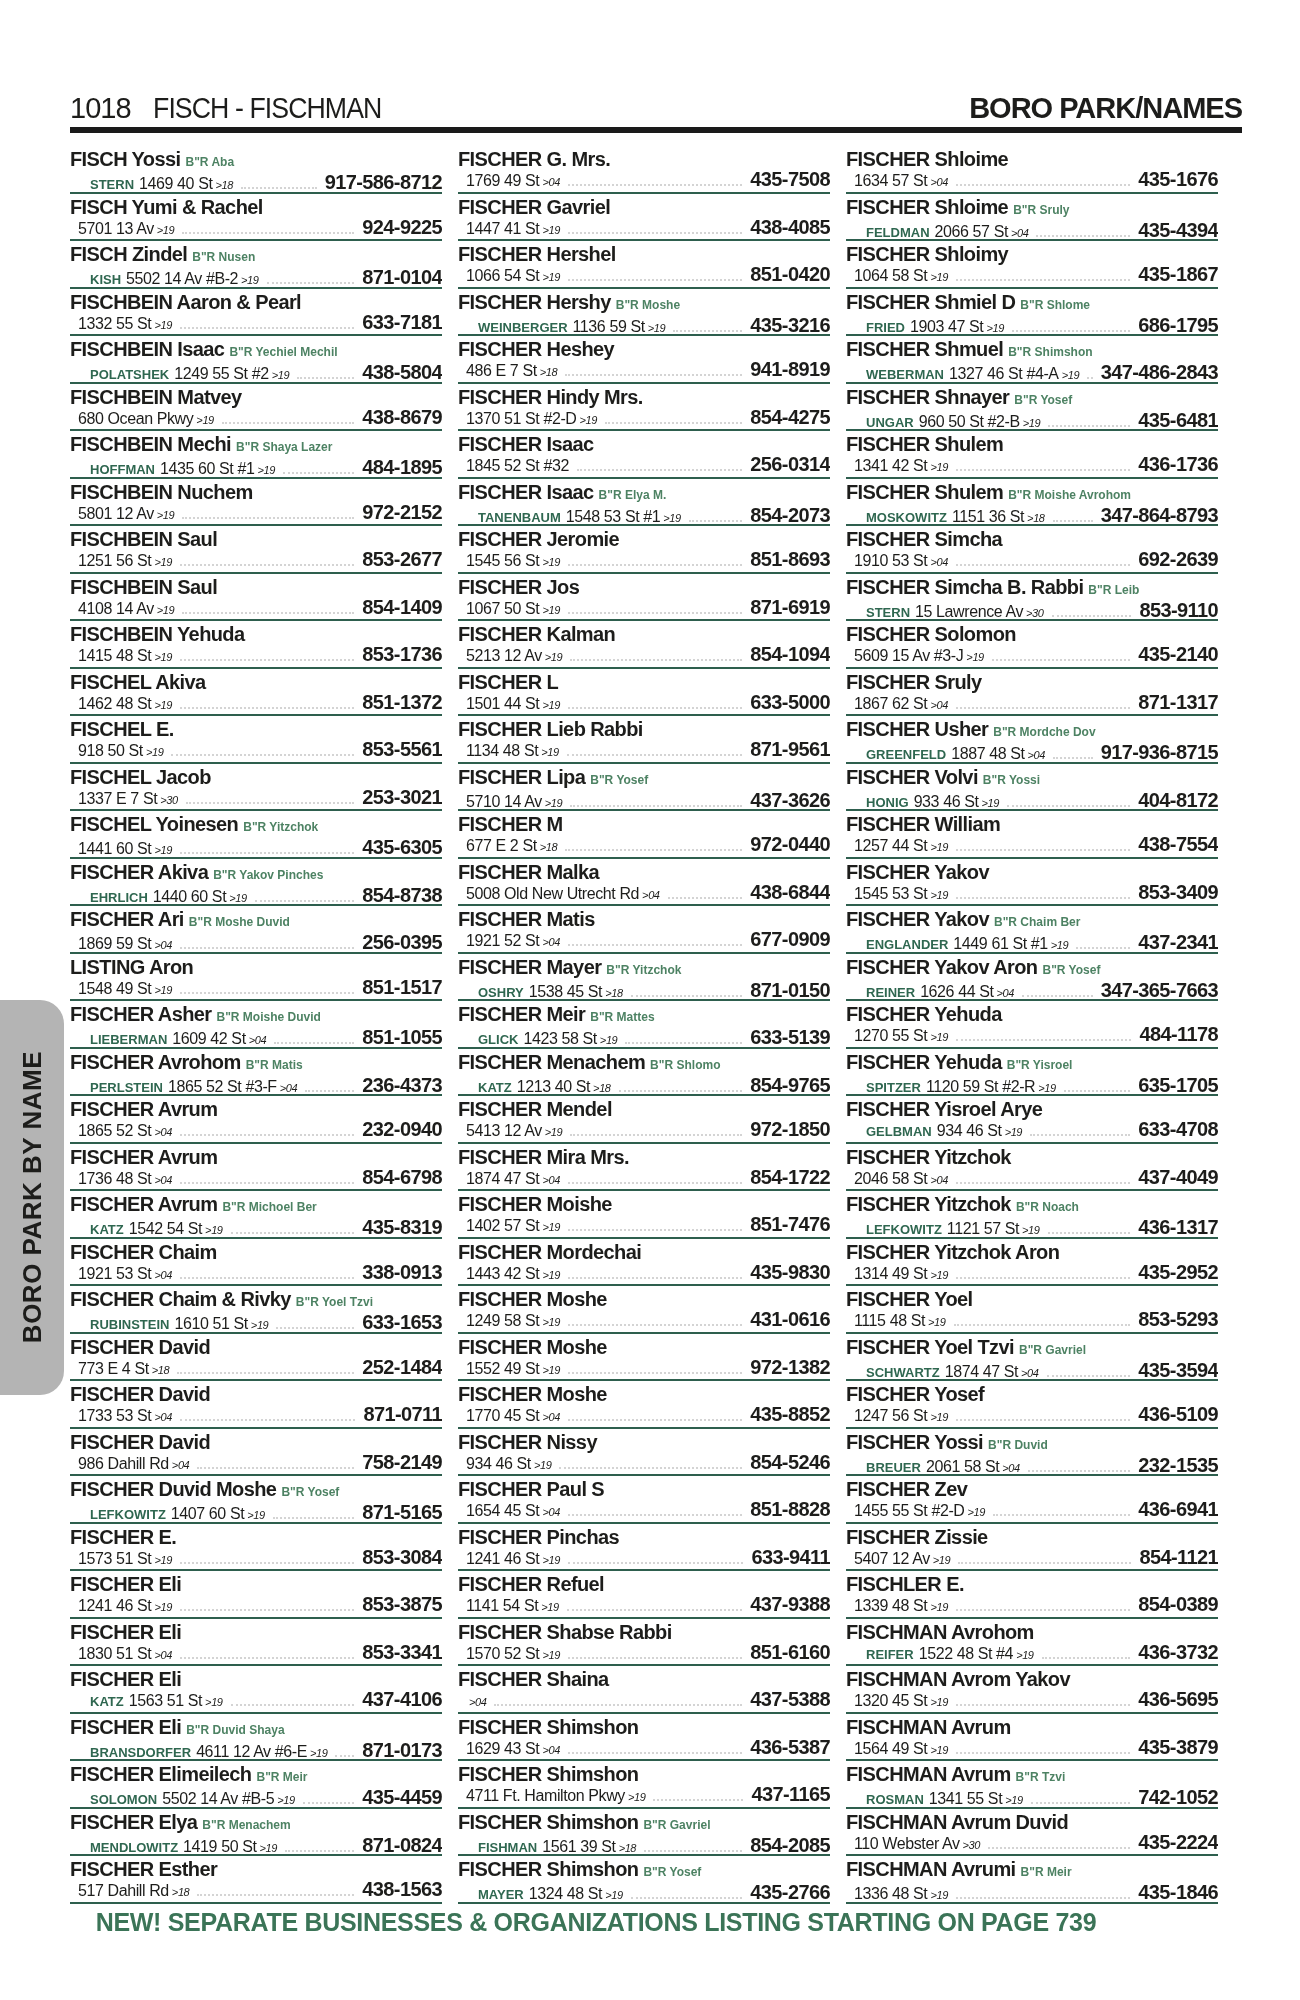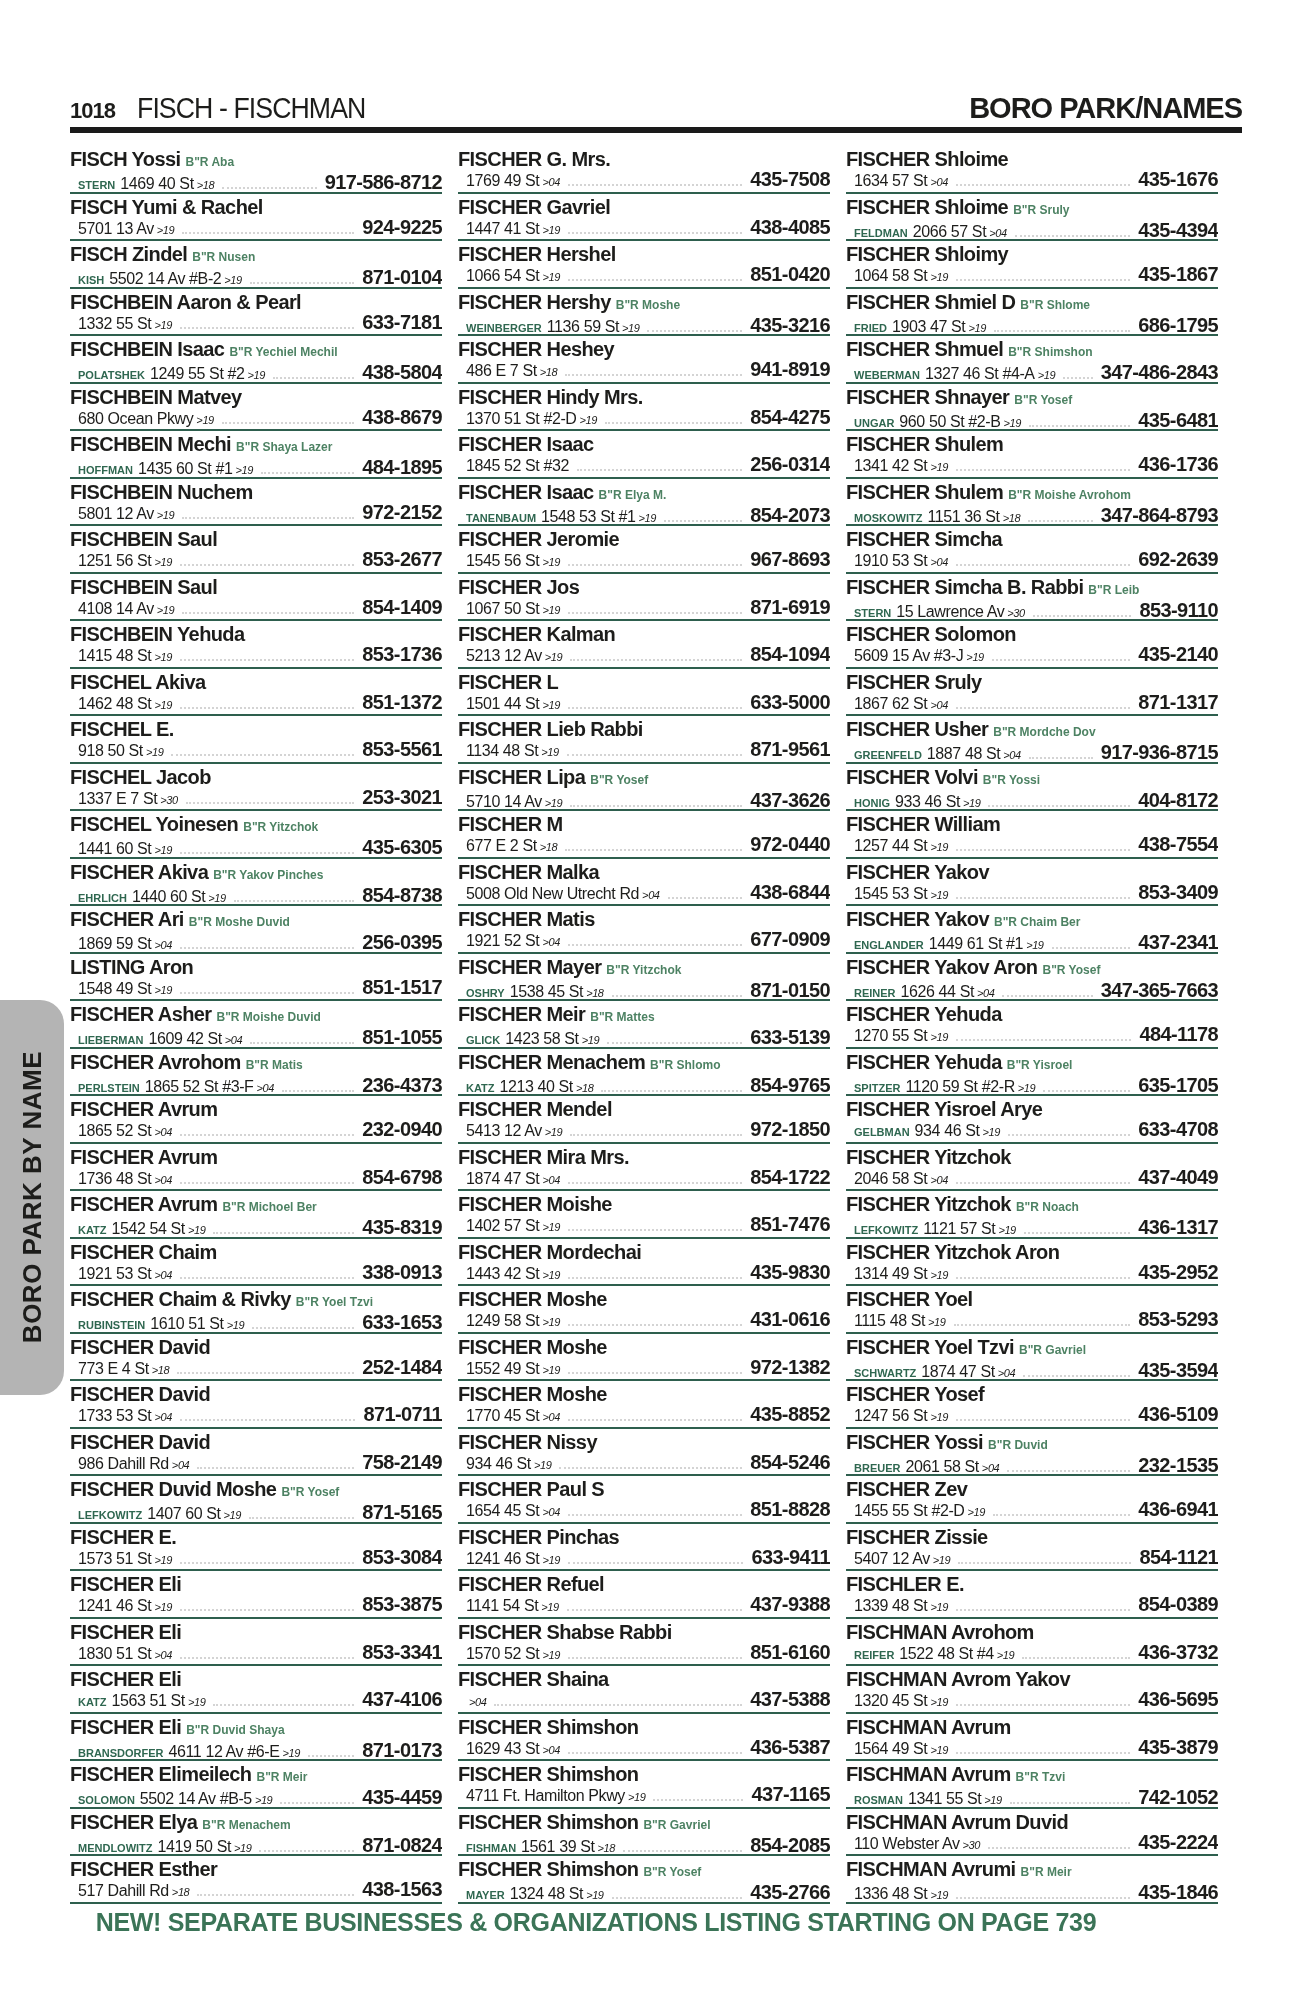--- a/index.html
+++ b/index.html
@@ -2,32 +2,32 @@
 <html><head>
 <meta charset="utf-8">
 <style>
   html,body{margin:0;padding:0;}
   body{
     width:1300px;height:2000px;position:relative;background:#ffffff;
     font-family:"Liberation Sans",sans-serif;color:#1d1d1b;overflow:hidden;
   }
   
   .header{position:absolute;top:92px;left:70px;width:1172px;display:flex;align-items:baseline;}
-  .page-num{font-size:22px;font-weight:bold;letter-spacing:-1px;}
+  .page-num{font-size:29px;font-weight:normal;letter-spacing:-1px;}
   .section-title{font-size:29px;font-weight:400;letter-spacing:-1px;margin-left:22px;transform:scaleX(.92);transform-origin:left;}
   .header-right{margin-left:auto;font-size:29px;font-weight:bold;letter-spacing:-1px;}
   .header-rule{position:absolute;top:127px;left:70px;width:1172px;height:6px;background:#1a1a1a;}
   
   .columns{position:absolute;top:146px;left:70px;display:flex;gap:16px;}
   .col{width:372px;}
   .entry{height:47.5px;box-sizing:border-box;border-bottom:2px solid #2e5f4e;padding-top:3px;overflow:hidden;}
   .name-line{font-size:20px;font-weight:bold;letter-spacing:-0.6px;line-height:21px;white-space:nowrap;}
   .br{font-size:12px;font-weight:bold;color:#4d8263;margin-left:5px;letter-spacing:0;}
   .addr-line{display:flex;align-items:baseline;font-size:16px;letter-spacing:-0.4px;line-height:19px;white-space:nowrap;padding-left:8px;}
-  .surname{font-size:11px;font-weight:bold;color:#2f6750;margin-right:5px;letter-spacing:0;}
+  .surname{font-size:13px;font-weight:bold;color:#2f6750;margin-right:5px;letter-spacing:0;margin-left:12px;}
   .district{font-size:11px;font-style:italic;margin-left:3px;}
   .leader{flex:1;border-bottom:2px dotted #d4d4d4;margin:0 8px 4px 8px;min-width:0;}
   .phone{font-size:20px;font-weight:bold;letter-spacing:-0.6px;}
   
   .side-tab{
     position:absolute;left:0;top:1000px;width:64px;height:395px;background:#b4b4b4;
     border-radius:0 24px 24px 0;display:flex;align-items:center;justify-content:center;
   }
   .side-tab span{
     writing-mode:vertical-rl;transform:rotate(180deg);
@@ -639,21 +639,21 @@
 
   <div class="entry">
     <div class="name-line">
       <span>FISCHER Jeromie</span>
     </div>
     <div class="addr-line">
 
       <span>1545 56 St</span>
       <span class="district">&gt;19</span>
       <span class="leader"></span>
-      <span class="phone">967-8693</span>
+      <span class="phone">851-8693</span>
     </div>
   </div>
 
   <div class="entry">
     <div class="name-line">
       <span>FISCHER Jos</span>
     </div>
     <div class="addr-line">
 
       <span>1067 50 St</span>

